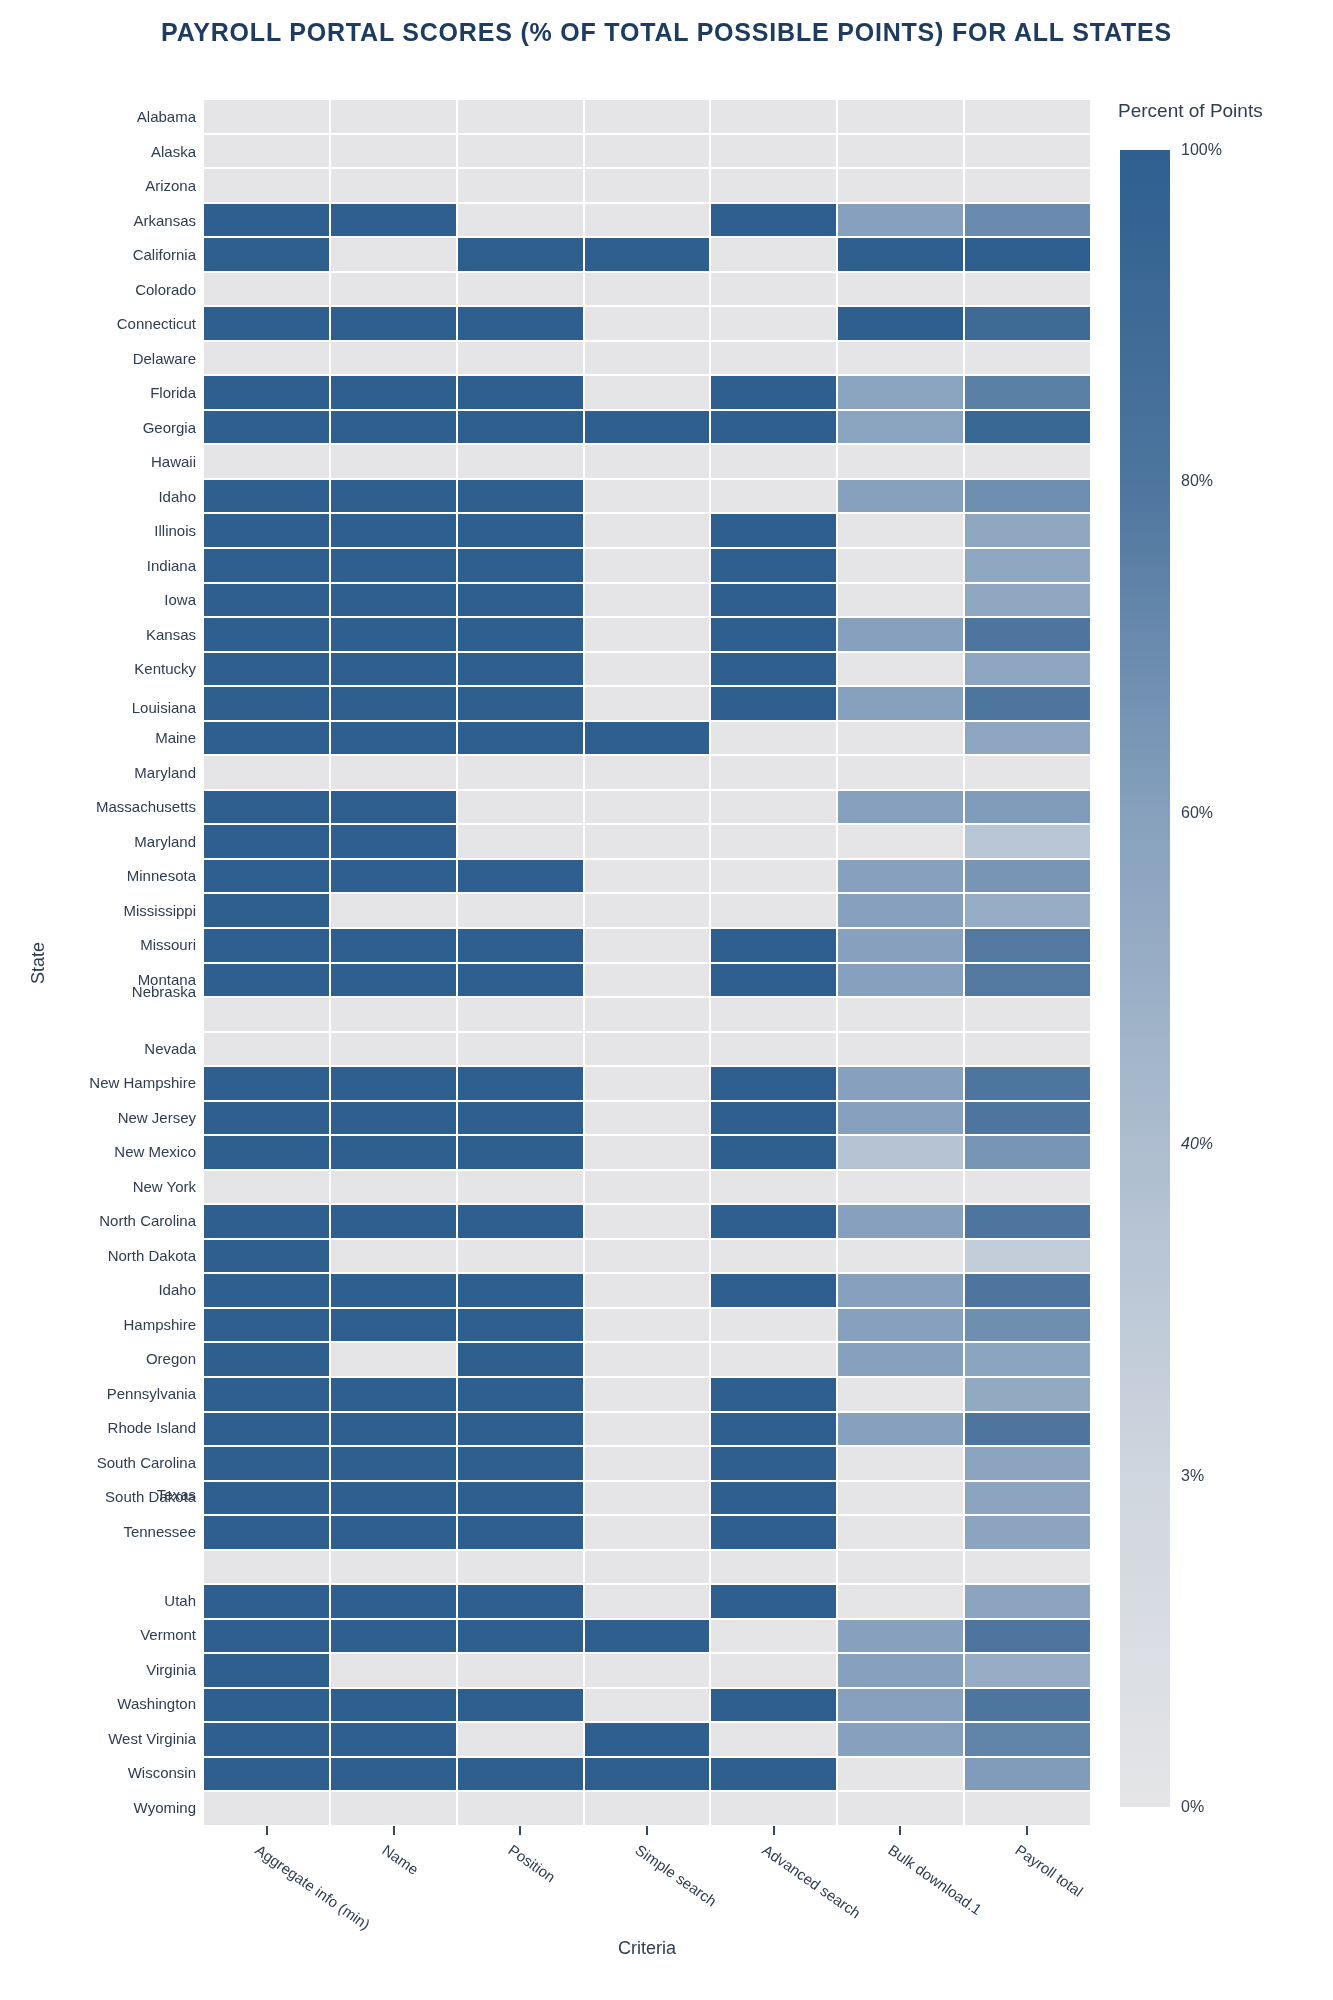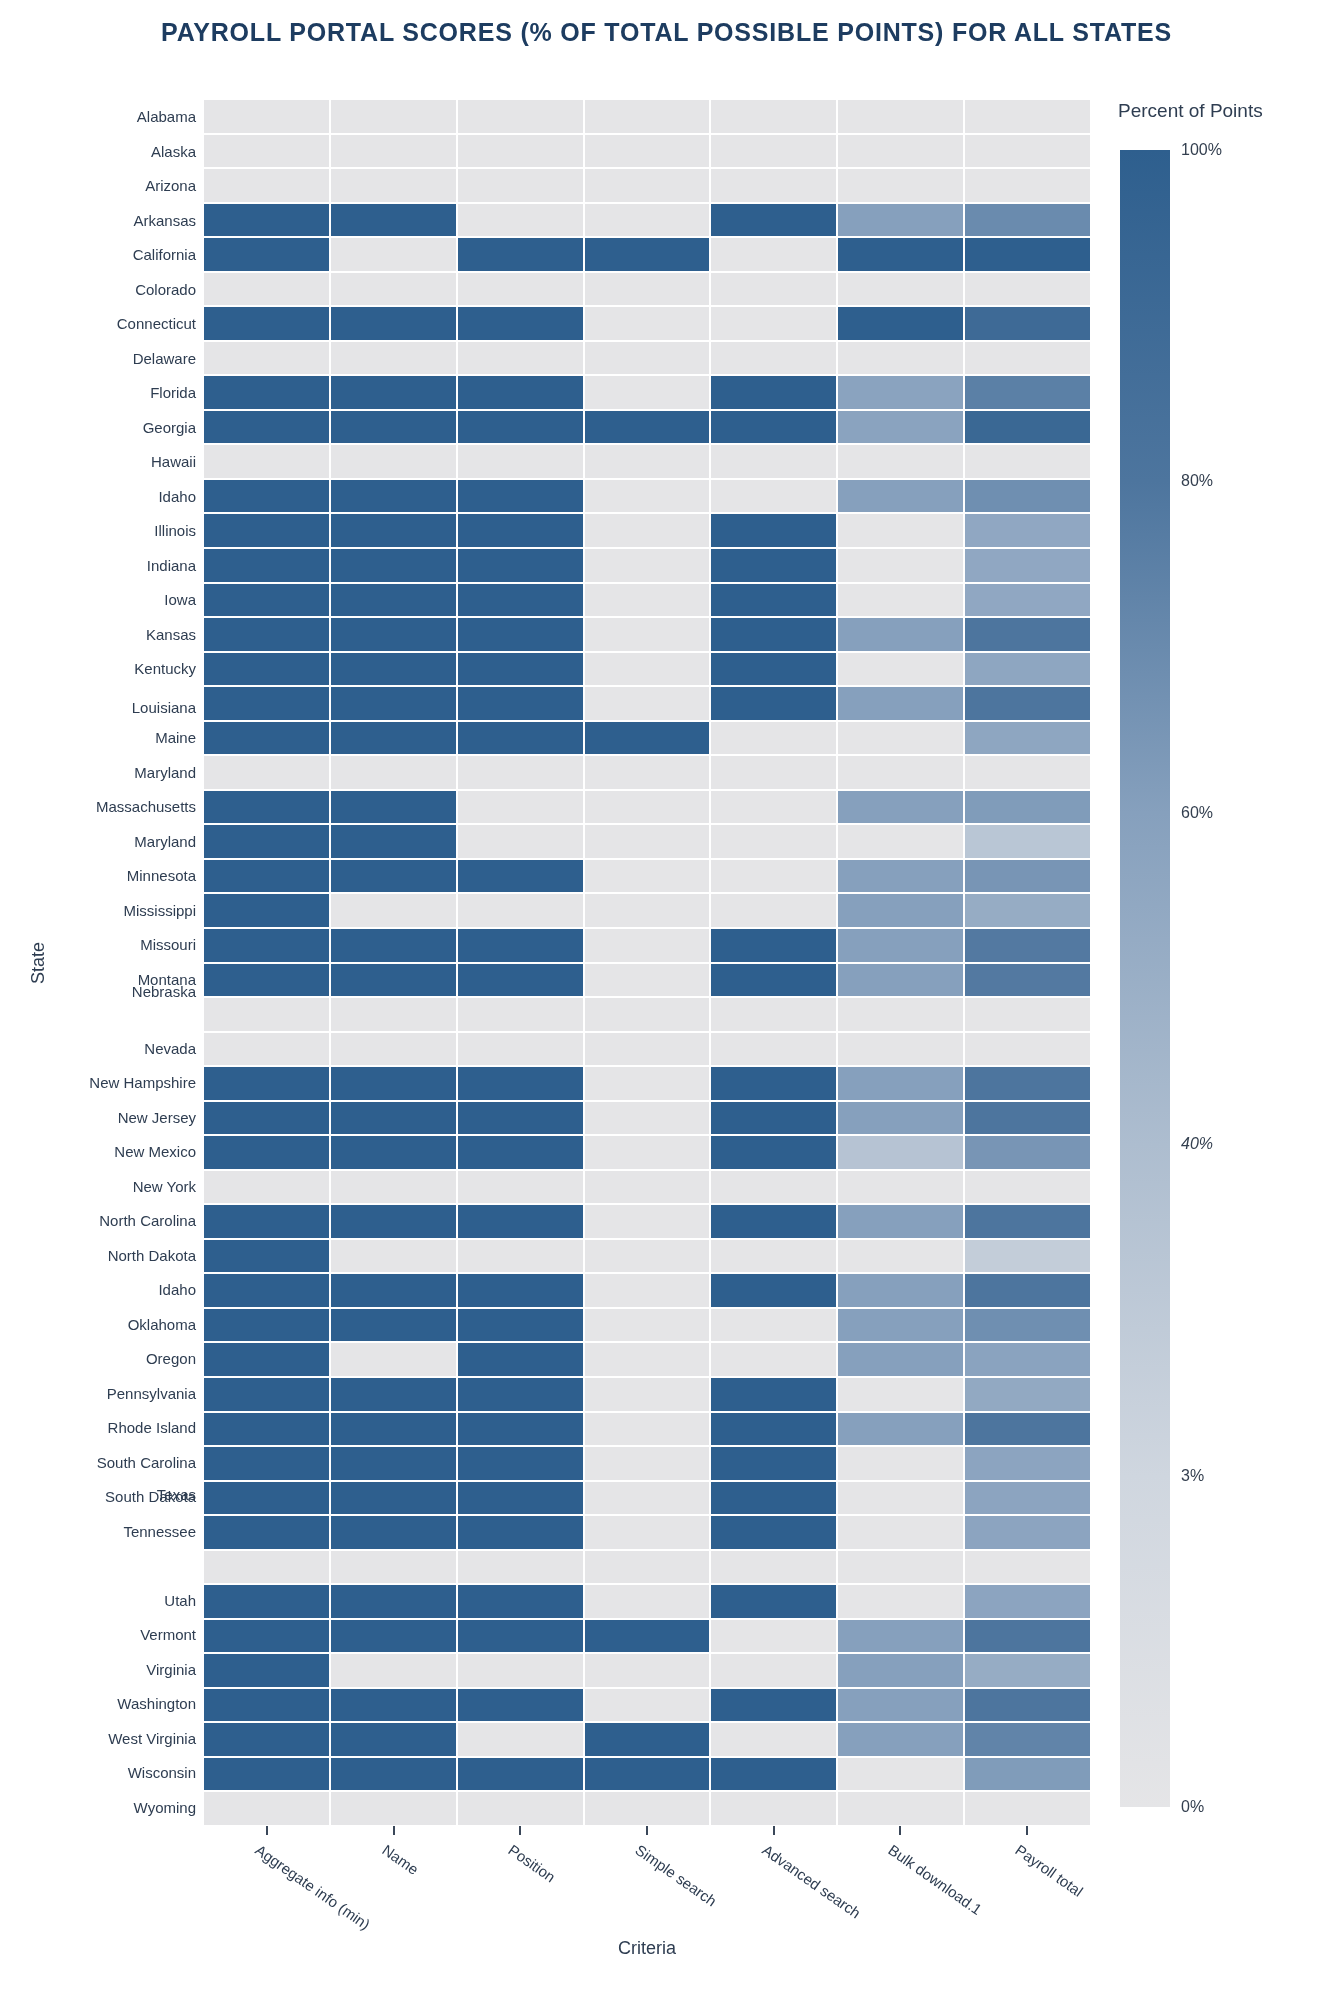--- a/index.html
+++ b/index.html
@@ -450,21 +450,21 @@
     <div class="y-label" style="top: 962.5px; height: 34.5px; line-height: 34.5px;">Montana</div>
     <div class="y-label" style="top: 975px; height: 34.5px; line-height: 34.5px;">Nebraska</div>
     <div class="y-label" style="top: 1031.5px; height: 34.5px; line-height: 34.5px;">Nevada</div>
     <div class="y-label" style="top: 1066px; height: 34.5px; line-height: 34.5px;">New Hampshire</div>
     <div class="y-label" style="top: 1100.5px; height: 34.5px; line-height: 34.5px;">New Jersey</div>
     <div class="y-label" style="top: 1135px; height: 34.5px; line-height: 34.5px;">New Mexico</div>
     <div class="y-label" style="top: 1169.5px; height: 34.5px; line-height: 34.5px;">New York</div>
     <div class="y-label" style="top: 1204px; height: 34.5px; line-height: 34.5px;">North Carolina</div>
     <div class="y-label" style="top: 1238.5px; height: 34.5px; line-height: 34.5px;">North Dakota</div>
     <div class="y-label" style="top: 1273px; height: 34.5px; line-height: 34.5px;">Idaho</div>
-    <div class="y-label" style="top: 1307.5px; height: 34.5px; line-height: 34.5px;">Oklahoma</div>
+    <div class="y-label" style="top: 1307.5px; height: 34.5px; line-height: 34.5px;">Hampshire</div>
     <div class="y-label" style="top: 1342px; height: 34.5px; line-height: 34.5px;">Oregon</div>
     <div class="y-label" style="top: 1376.5px; height: 34.5px; line-height: 34.5px;">Pennsylvania</div>
     <div class="y-label" style="top: 1411px; height: 34.5px; line-height: 34.5px;">Rhode Island</div>
     <div class="y-label" style="top: 1445.5px; height: 34.5px; line-height: 34.5px;">South Carolina</div>
     <div class="y-label" style="top: 1480px; height: 34.5px; line-height: 34.5px;">South Dakota</div>
     <div class="y-label" style="top: 1514.5px; height: 34.5px; line-height: 34.5px;">Tennessee</div>
     <div class="y-label" style="top: 1478px; height: 34.5px; line-height: 34.5px;">Texas</div>
     <div class="y-label" style="top: 1583.5px; height: 34.5px; line-height: 34.5px;">Utah</div>
     <div class="y-label" style="top: 1618px; height: 34.5px; line-height: 34.5px;">Vermont</div>
     <div class="y-label" style="top: 1652.5px; height: 34.5px; line-height: 34.5px;">Virginia</div>

